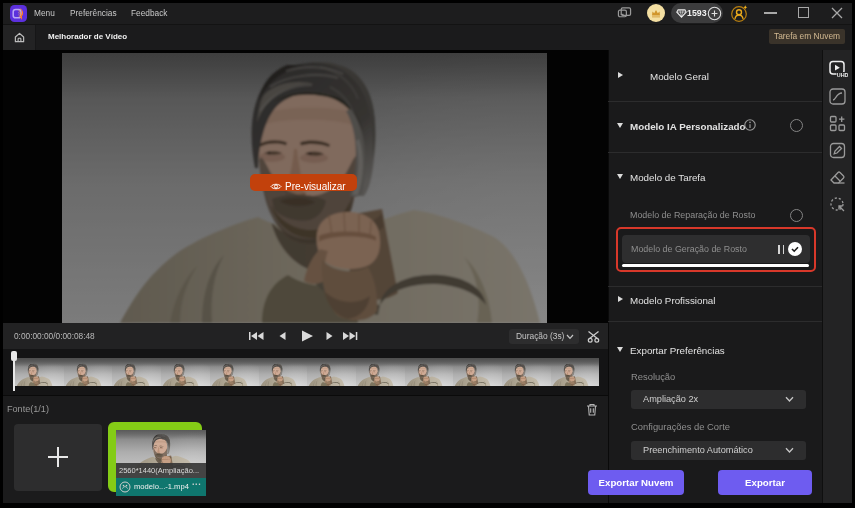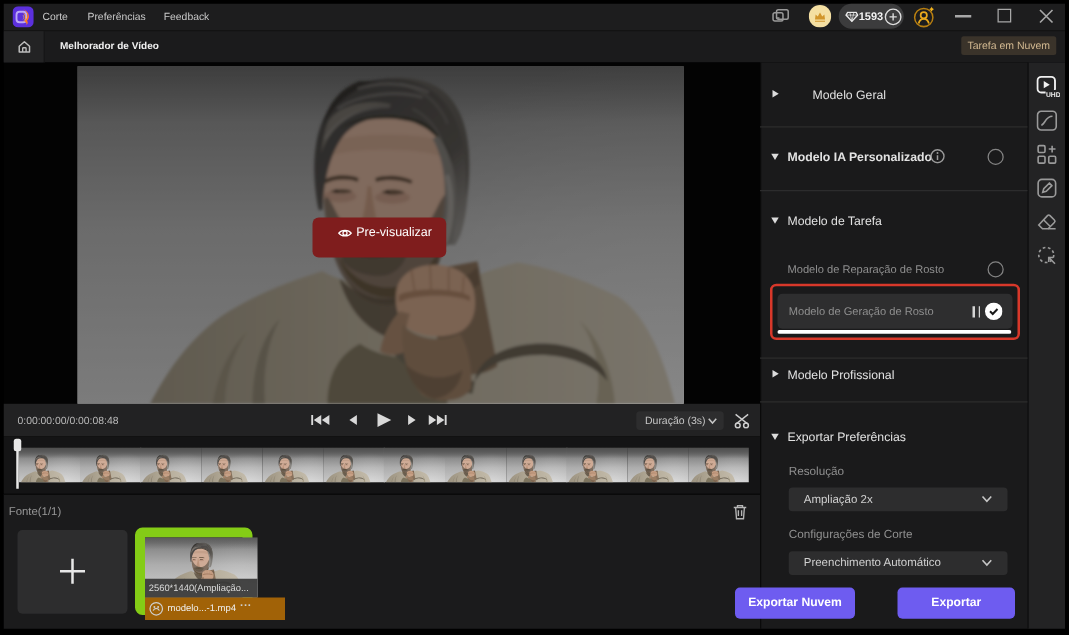--- a/index.html
+++ b/index.html
@@ -36,21 +36,21 @@
 <div class="abs" id="sidebar"></div>
 <div class="abs" id="rightstrip"></div>
 
 <svg class="abs" style="left:10px; top:5px;" width="17" height="17" viewBox="0 0 17 17">
  <rect x="0" y="0" width="17" height="17" rx="4.5" fill="#5c30dd"></rect>
  <rect x="3.2" y="4.4" width="7.8" height="8.4" rx="2.4" fill="none" stroke="#baa7f5" stroke-width="1.5"></rect>
  <path d="M8.6,2.2 C13.4,4.4 14.4,9 11.6,11.6 C12.6,12.6 12.4,14 11,15 C11.6,13.6 11,12.6 9.4,12 C13.6,8.6 12,4.4 8.6,2.2Z" fill="#ff7c1e"></path>
  <path d="M7.8,4.8 C10.8,7 10.8,10.4 7.8,12.6 C12,10.8 12,6.4 7.8,4.8Z" fill="#ffa43c"></path>
  <path d="M7.8,6.8 C9.4,8 9.4,9.6 7.8,10.8 C10,9.8 10,7.6 7.8,6.8Z" fill="#ffd24a"></path>
 </svg>
-<div class="abs menutxt" style="left:34px; top:8px;">Corte</div>
+<div class="abs menutxt" style="left:34px; top:8px;">Menu</div>
 <div class="abs menutxt" style="left:70px; top:8px;">Preferências</div>
 <div class="abs menutxt" style="left:131px; top:8px;">Feedback</div>
 
 <svg class="abs" style="left:617px; top:5.5px;" width="15" height="14" viewBox="0 0 16 15">
  <rect x="4.5" y="2" width="10" height="8" rx="1.5" class="ico"></rect>
  <rect x="1.5" y="4.5" width="8.5" height="7" rx="1.5" class="ico" fill="#1d1d1e" stroke="#9a9a9a"></rect>
  <path d="M4,9 h3" stroke="#9a9a9a" stroke-width="1.2"></path>
 </svg>
 
 <svg class="abs" style="left:647px; top:4px;" width="18" height="18" viewBox="0 0 18 18">
@@ -189,21 +189,21 @@
  <path d="M260,206 C268,218 292,222 306,214 C313,226 316,242 315,258 C308,269 288,270 276,263 C264,250 258,228 260,206 Z" fill="#9a7d64"></path>
  <path d="M262,238 C275,251 296,252 308,243 C306,256 298,264 286,266 C275,264 266,253 262,238 Z" fill="#7f6852"></path>
  </g>
 </g>
 </defs>
 <use href="#portrait"></use>
 <rect width="485" height="270" fill="rgba(0,0,0,0.38)"></rect>
 </svg>
 </div>
 
-<div class="abs" style="left:250px; top:174px; width:107px; height:32px; background:#7f1d1d; border-radius:5px;padding-left:32px;">
+<div class="abs" style="left:250px; top:174px; width:107px; height:17px; background:#c2410c; border-radius:5px;padding-left:32px;">
  <svg class="abs" style="left:20px; top:7px;" width="12" height="11" viewBox="0 0 12 11">
   <path d="M1,5.5 C3.1,2.5 8.9,2.5 11,5.5 C8.9,8.5 3.1,8.5 1,5.5 Z" fill="none" stroke="#fff" stroke-width="1"></path>
   <circle cx="6" cy="5.5" r="1.6" fill="none" stroke="#fff" stroke-width="1"></circle>
  </svg>
  <div class="abs" style="left:35px; top:6.5px; color:#fff; font-size:10px;">Pre-visualizar</div>
 </div>
 
 <div class="abs" style="left:14px; top:331px; color:#b9b9b9; font-size:8.3px;">0:00:00:00/0:00:08:48</div>
 <svg class="abs" style="left:246px; top:329px;" width="115" height="14" viewBox="0 0 115 14">
  <g fill="#d9d9d9">
@@ -283,21 +283,21 @@
  <div class="abs" style="left:34px; top:23px; width:20px; height:20px;">
   <div class="abs" style="left:9px; top:0; width:1.8px; height:20px; background:#e8e8e8;"></div>
   <div class="abs" style="left:0; top:9px; width:20px; height:1.8px; background:#e8e8e8;"></div>
  </div>
 </div>
 <div class="abs" id="card" style="left:108px; top:422px; width:94px; height:70px; background:#0c0c0c; border:8px solid #84cc16; border-radius:6px;">
  <svg class="abs" style="left:0; top:0;" width="90" height="48" viewBox="-59 -20 619 330" preserveAspectRatio="xMidYMid slice">
       <use href="#portrait"></use>
     </svg>
  <div class="abs" style="left:0px; top:33px; width:90px; height:15px; background:rgba(55,55,55,0.92); color:#dcdcdc; font-size:7.5px; line-height:15px; padding-left:3px;">2560*1440(Ampliação...</div>
- <div class="abs" style="left:0; top:48px; width:112px; height:18px; background:#a16207;">
+ <div class="abs" style="left:0; top:48px; width:90px; height:18px; background:#0f766e;">
   <svg class="abs" style="left:3px; top:3px;" width="12" height="12" viewBox="0 0 12 12">
    <circle cx="6" cy="6" r="5" fill="none" stroke="#cfcfcf" stroke-width="1"></circle>
    <path d="M3.5,7.5 C4.5,5 7.5,5 8.5,7.5" stroke="#cfcfcf" stroke-width="1" fill="none"></path>
    <circle cx="4.5" cy="4.5" r="0.8" fill="#cfcfcf"></circle>
         <circle cx="7.5" cy="4.5" r="0.8" fill="#cfcfcf"></circle>
   </svg>
   <div class="abs" style="left:18px; top:4px; color:#f0f0f0; font-size:7.6px;">modelo...-1.mp4</div>
   <div class="abs" style="left:76px; top:-1px; color:#d0d0d0; font-size:9px; letter-spacing:0.6px; font-weight:bold;">...</div>
  </div>
 </div>

